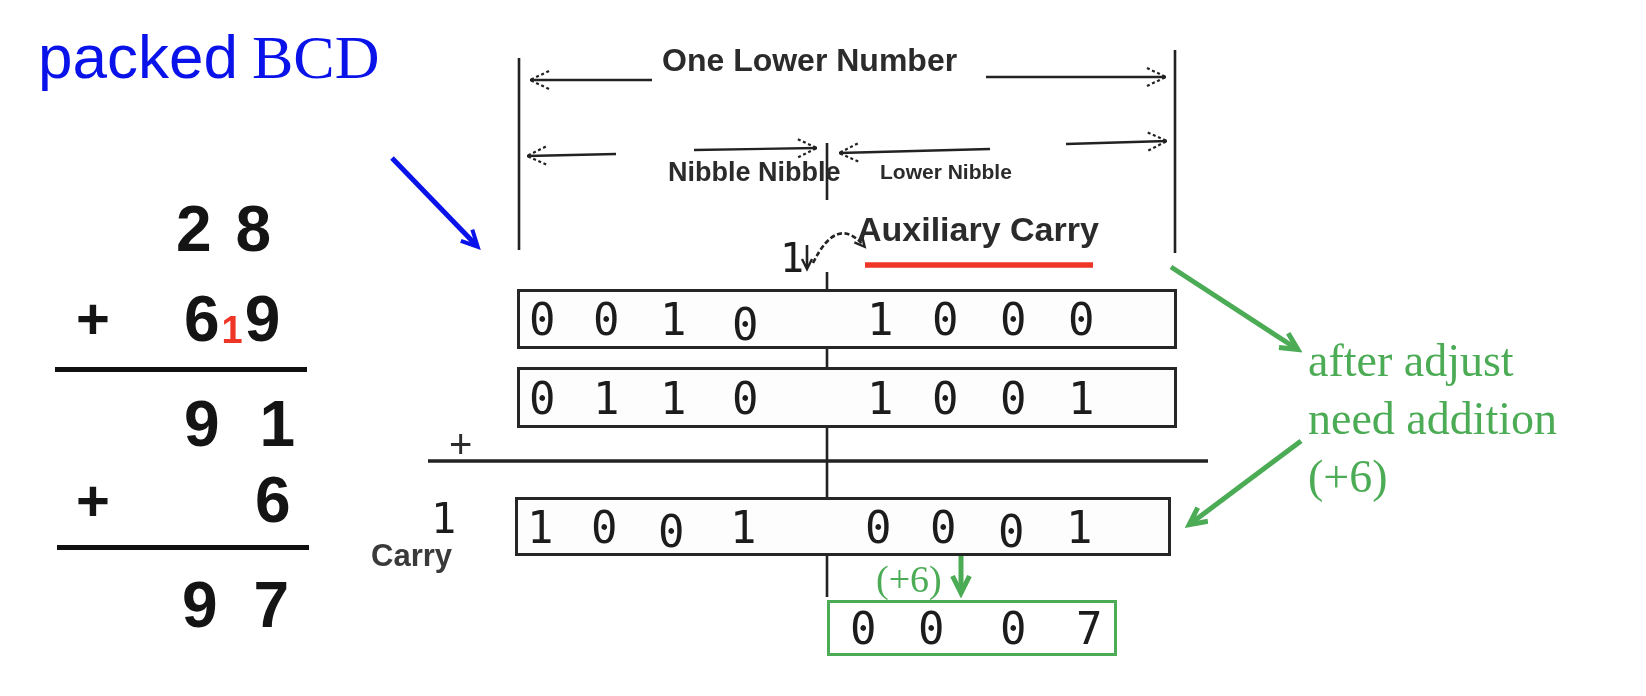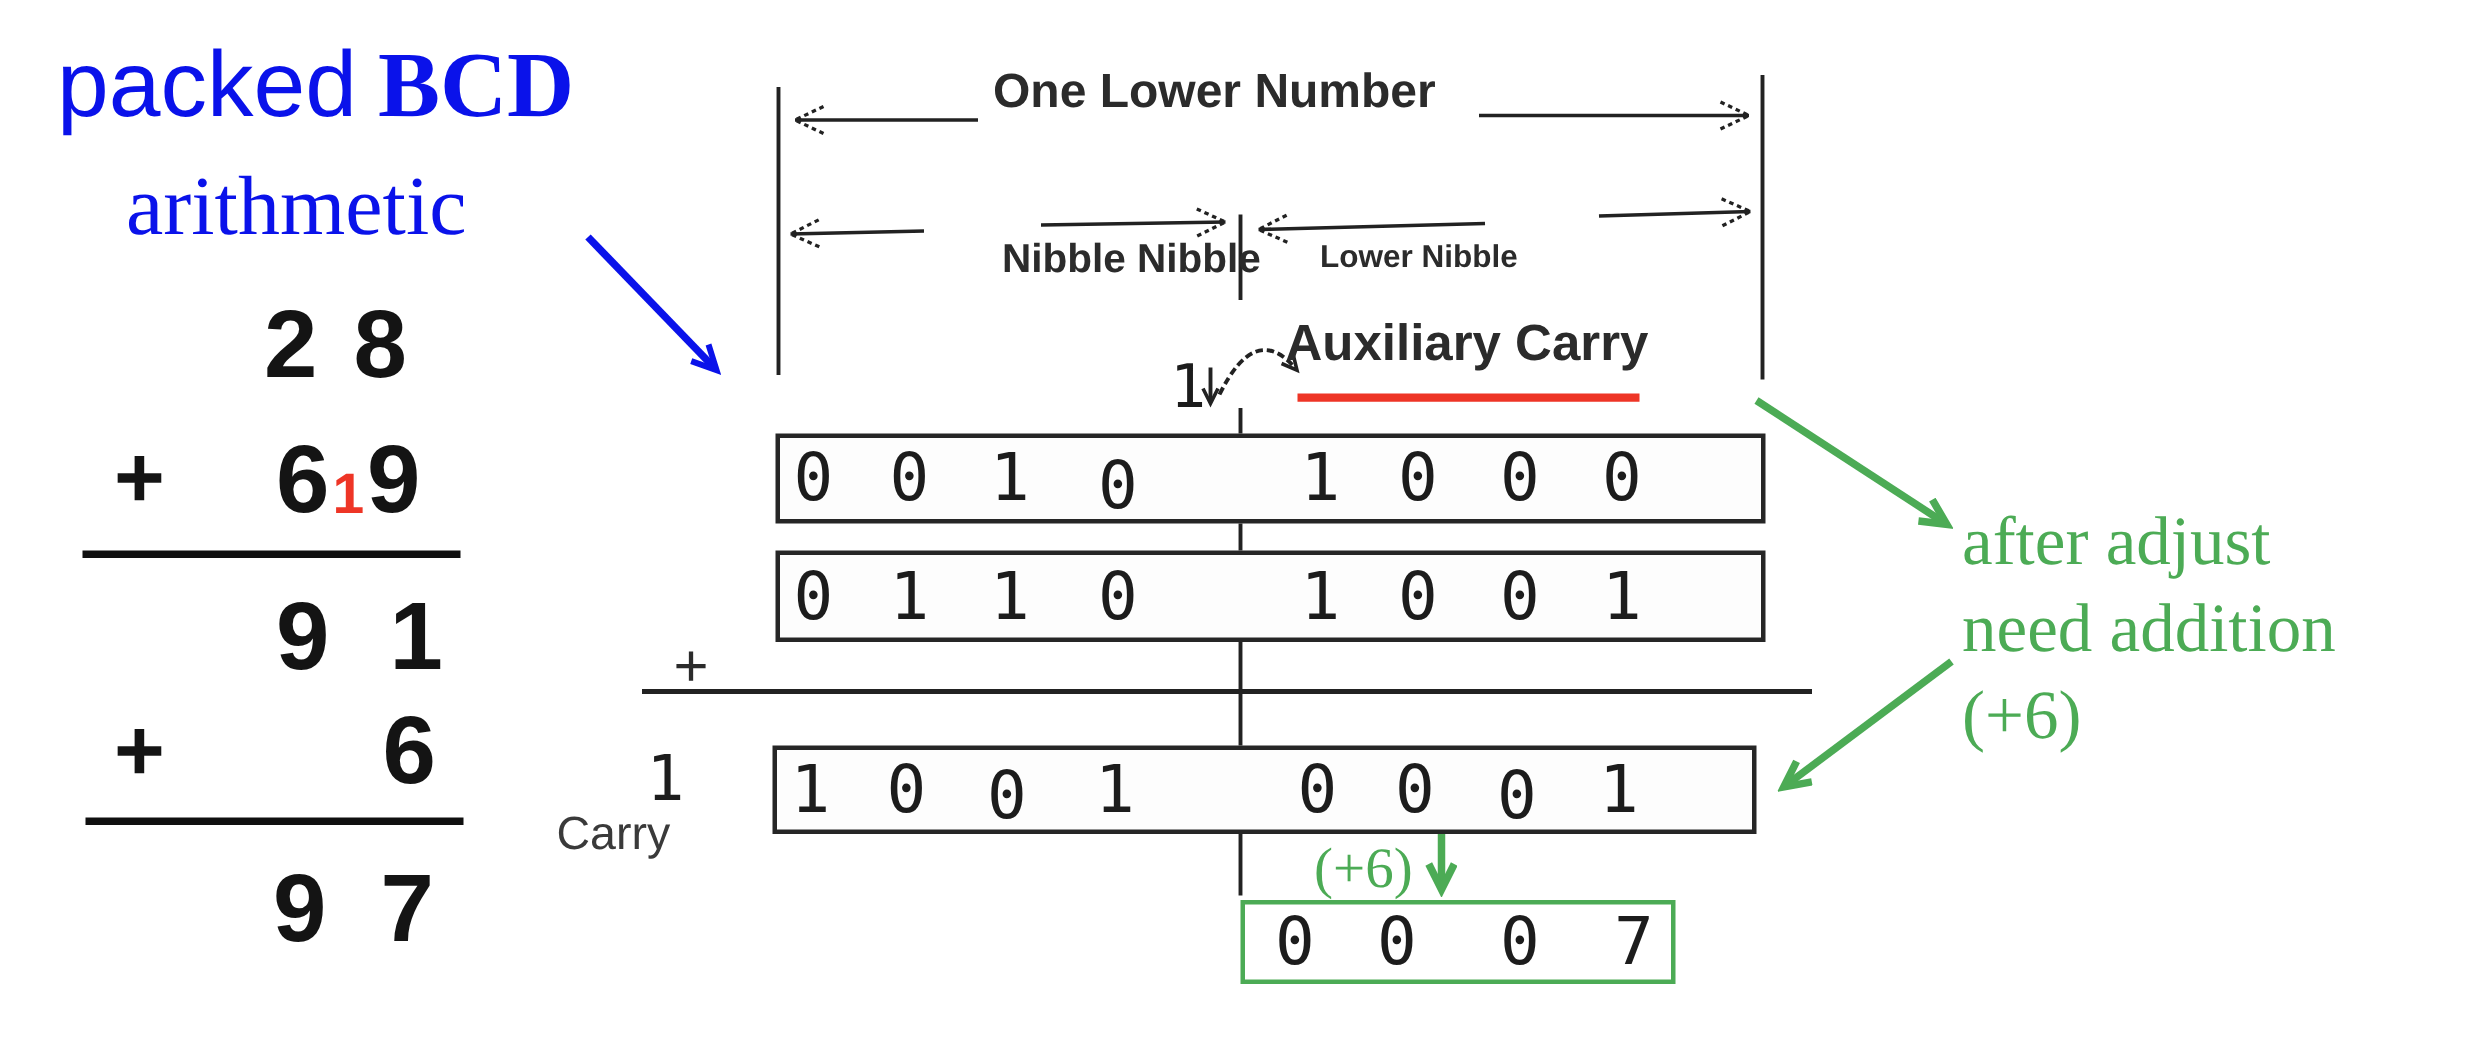--- a/index.html
+++ b/index.html
@@ -6,21 +6,21 @@
   .stage{position:relative;width:1646px;height:696px;background:#fff;overflow:hidden;
          font-family:"Liberation Sans",sans-serif;}
   .abs{position:absolute;line-height:1;white-space:nowrap;}
   svg.overlay{position:absolute;left:0;top:0;width:1646px;height:696px;pointer-events:none;}
   .blue{color:#0a12ea;}
   .red{color:#ee3526;}
 
   
   .t-title{font-size:62px;}
   .t-title .f-sans{font-family:"Liberation Sans",sans-serif;font-weight:400;}
-  .t-title .f-serif{font-family:"Liberation Serif",serif;font-weight:700;margin-left:14px;}
+  .t-title .f-serif{font-family:"Liberation Serif",serif;font-weight:400;margin-left:14px;}
   .t-sub{font-family:"Liberation Serif",serif;font-weight:500;font-size:56px;}
 
   
   .dec{font-size:64px;font-weight:600;color:#141414;letter-spacing:0;}
   .dec-op{font-size:58px;font-weight:600;}
   .hline{position:absolute;height:5px;background:#101010;}
   .sub1{font-size:38px;font-weight:600;position:relative;top:24px;margin:0 2px;}
 
   
   .lab{font-weight:700;color:#2b2b2b;}
@@ -84,21 +84,20 @@
     <path d="M392,158 L477,246" stroke="#0a12ea" stroke-width="5" marker-end="url(#chevBlue)"></path>
 
     <path d="M1171,267 L1297,349" stroke="#4cab55" stroke-width="5" marker-end="url(#chevGreen)"></path>
     <path d="M1301,441 L1190,524" stroke="#4cab55" stroke-width="5" marker-end="url(#chevGreen)"></path>
     <path d="M961,548 L961,592" stroke="#4cab55" stroke-width="5" marker-end="url(#chevGreen)"></path>
   </svg>
 
   <div class="abs t-title blue" style="left:38px;top:26px;">
     <span class="f-sans">packed</span><span class="f-serif">BCD</span>
   </div>
-  <div class="abs t-sub blue" style="left:84px;top:110px;">arithmetic</div>
 
   <div class="abs dec" style="left:176px;top:197px;display:flex;gap:24px;">
     <span>2</span>
     <span>8</span>
   </div>
 
   <div class="abs dec dec-op" style="left:76px;top:290px;">+</div>
   <div class="abs dec" style="left:184px;top:287px;display:flex;align-items:flex-start;">
     <span>6</span>
     <span class="sub1 red">1</span>
@@ -146,21 +145,21 @@
     <span class="c3">0</span>
     <span class="c4">1</span>
     <span class="c5">0</span>
     <span class="c6">0</span>
     <span class="c7">1</span>
   </div>
 
   <div class="abs lab" style="left:449px;top:424px;font-size:40px;font-weight:500;">+</div>
 
   <div class="abs mono" style="left:431px;top:498px;font-size:42px;">1</div>
-  <div class="abs lab" style="left:371px;top:540px;font-size:31px;font-weight:400;color:#3a3a3a;">Carry</div>
+  <div class="abs lab" style="left:371px;top:540px;font-size:31px;font-weight:700;color:#3a3a3a;">Carry</div>
 
   <div class="bitbox" style="left:515px;top:497px;width:650px;height:53px;">
     <span class="c0">1</span>
     <span class="c1">0</span>
     <span class="c2" style="top:58%;">0</span>
     <span class="c3">1</span>
     <span class="c4">0</span>
     <span class="c5">0</span>
     <span class="c6" style="top:58%;">0</span>
     <span class="c7">1</span>

